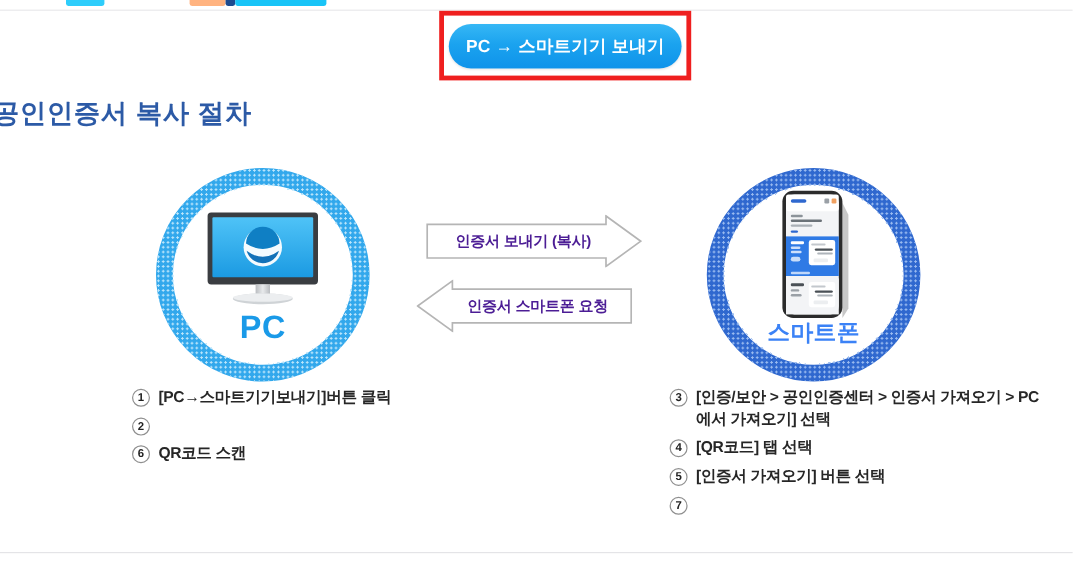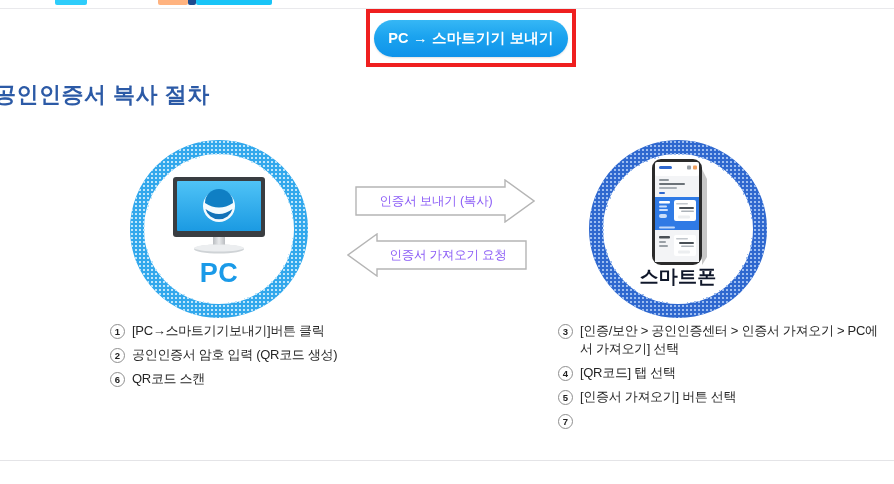--- a/index.html
+++ b/index.html
@@ -79,48 +79,48 @@
   .pc-art{position:absolute;left:172px;top:176px;width:94px;height:80px;}
   .pc-label{
     position:absolute;left:130px;top:258px;width:178px;text-align:center;
     font-size:27px;font-weight:bold;color:#1a9ae8;letter-spacing:.5px;
   }
 
   
   .phone-art{position:absolute;left:648px;top:157px;width:62px;height:112px;}
   .phone-label{
     position:absolute;left:589px;top:264px;width:178px;text-align:center;
-    font-size:19px;font-weight:bold;color:#0f172a;letter-spacing:.3px;
+    font-size:19px;font-weight:bold;color:#3b82f6;letter-spacing:.3px;
   }
 
   
   .arrow-wrap{position:absolute;}
   .arrow-right{left:355px;top:179px;width:180px;height:44px;}
   .arrow-left{left:347px;top:233px;width:180px;height:44px;}
   .arrow-wrap svg{position:absolute;inset:0;}
   .arrow-label{
     position:absolute;inset:0;display:flex;align-items:center;justify-content:center;
-    font-size:12.5px;font-weight:normal;color:#8b5cf6;letter-spacing:-.2px;
+    font-size:12.5px;font-weight:bold;color:#4c1d95;letter-spacing:-.2px;
     padding-right:18px;box-sizing:border-box;
   }
   .arrow-left .arrow-label{padding-right:0;padding-left:22px;}
 
   
   .steps{position:absolute;}
   .steps-left{left:110px;top:322px;width:300px;}
   .steps-right{left:558px;top:322px;width:320px;}
   .step{display:flex;align-items:flex-start;margin-bottom:6px;}
   .step-num{
     flex:0 0 auto;width:15px;height:15px;border-radius:50%;
     border:1px solid #8f8f8f;background:#fff;color:#222;
     font-size:9.5px;font-weight:bold;line-height:13px;text-align:center;
     margin-right:7px;margin-top:2px;box-sizing:border-box;
   }
   .step-txt{
-    font-size:13px;color:#262626;line-height:18px;letter-spacing:-.3px;
+    font-size:13px;color:#262626;line-height:18px;letter-spacing:-.3px;font-weight:bold;
   }
 
   
   .bottom-rule{position:absolute;left:0;top:460px;width:894px;height:1px;background:#e4e4e7;}
 </style>
 </head>
 <body>
 
 <div id="root">
 
@@ -206,31 +206,30 @@
     <svg viewBox="0 0 180 44" width="180" height="44" preserveAspectRatio="none">
       <path d="M1,8 L150,8 L150,1 L179,22 L150,43 L150,36 L1,36 Z" fill="#ffffff" stroke="#b5b5b5" stroke-width="1.4"></path>
     </svg>
     <div class="arrow-label">인증서 보내기 (복사)</div>
   </div>
 
   <div class="arrow-wrap arrow-left">
     <svg viewBox="0 0 180 44" width="180" height="44" preserveAspectRatio="none">
       <path d="M179,8 L30,8 L30,1 L1,22 L30,43 L30,36 L179,36 Z" fill="#ffffff" stroke="#b5b5b5" stroke-width="1.4"></path>
     </svg>
-    <div class="arrow-label">인증서 가져오기 요청</div>
+    <div class="arrow-label">인증서 스마트폰 요청</div>
   </div>
 
   <div class="steps steps-left">
     <div class="step">
       <div class="step-num">1</div>
       <div class="step-txt">[PC→스마트기기보내기]버튼 클릭</div>
     </div>
     <div class="step">
       <div class="step-num">2</div>
-      <div class="step-txt">공인인증서 암호 입력 (QR코드 생성)</div>
     </div>
     <div class="step">
       <div class="step-num">6</div>
       <div class="step-txt">QR코드 스캔</div>
     </div>
   </div>
 
   <div class="steps steps-right">
     <div class="step">
       <div class="step-num">3</div>

